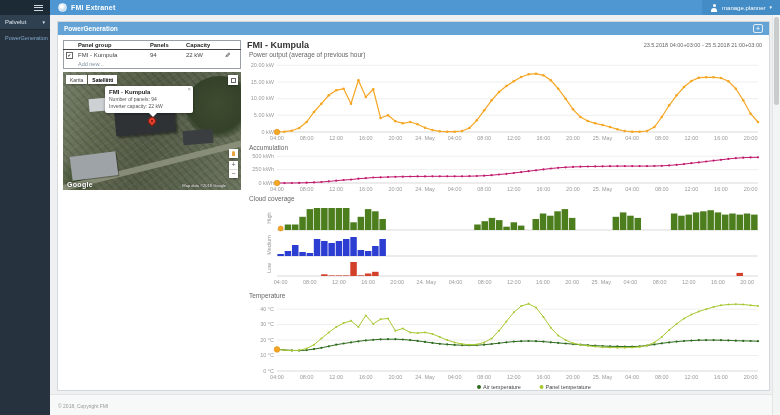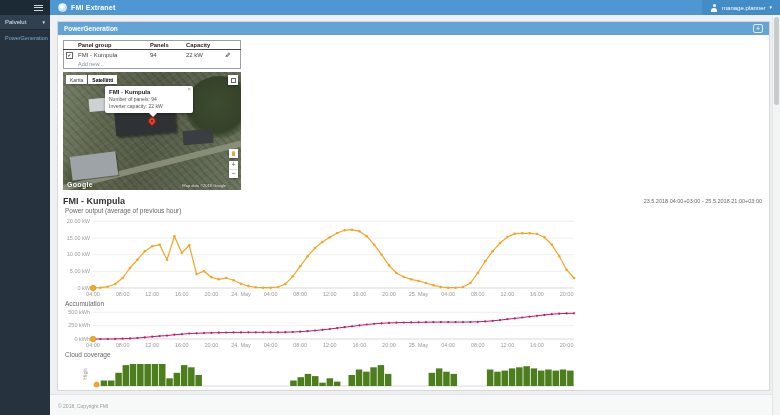--- a/index.html
+++ b/index.html
@@ -23,21 +23,21 @@
   
   .sidebar{position:absolute;top:15px;left:0;bottom:0;width:50px;background:#26323e;z-index:4;}
   .side-item{background:#2f4050;color:#dfe6ec;font-size:6px;padding:4px 5px;display:flex;justify-content:space-between;align-items:center;border-bottom:1px solid #1d2731;cursor:pointer;}
   .side-sub{color:#7fa8c9;font-size:5.5px;padding:5px 5px;cursor:pointer;}
 
   
   .main{position:absolute;left:50px;top:15px;right:0;bottom:0;background:#eef0f1;}
   .card{position:absolute;left:7px;top:6px;right:10px;bottom:24px;background:#fff;border:1px solid #d4d8da;box-sizing:border-box;}
   .card-header{height:13px;background:#63a3d6;color:#fff;display:flex;align-items:center;padding:0 6px;font-size:6.5px;font-weight:bold;}
   .card-actions{margin-left:auto;font-size:7px;font-weight:normal;border:1px solid rgba(255,255,255,.8);border-radius:2px;line-height:7px;padding:0 2px;cursor:pointer;}
-  .card-body{position:absolute;top:13px;left:0;right:0;bottom:0;display:flex;gap:6px;padding:5px;box-sizing:border-box;overflow:hidden;flex-direction:column;}
+  .card-body{position:absolute;top:13px;left:0;right:0;bottom:0;display:flex;gap:6px;padding:5px;box-sizing:border-box;overflow:hidden;}
   .left-col{width:178px;flex:none;}
   .right-col{flex:1;min-width:0;}
 
   
   table.pg{width:100%;border-collapse:collapse;font-size:6px;color:#444;border:1px solid #9aa0a5;}
   table.pg th{font-size:5.8px;text-align:left;color:#222;border-bottom:1px solid #444;padding:1px 2px;font-weight:bold;}
   table.pg td{padding:1px 2px;vertical-align:middle;}
   .chk{display:inline-block;width:5px;height:5px;border:1px solid #666;font-size:4.5px;line-height:5px;text-align:center;color:#222;background:#fff;cursor:pointer;}
   .pencil{font-size:7px;color:#333;cursor:pointer;display:inline-block;transform:rotate(90deg);}
   .addnew{font-size:5.5px;color:#7a8fa3;text-decoration:none;cursor:pointer;}

